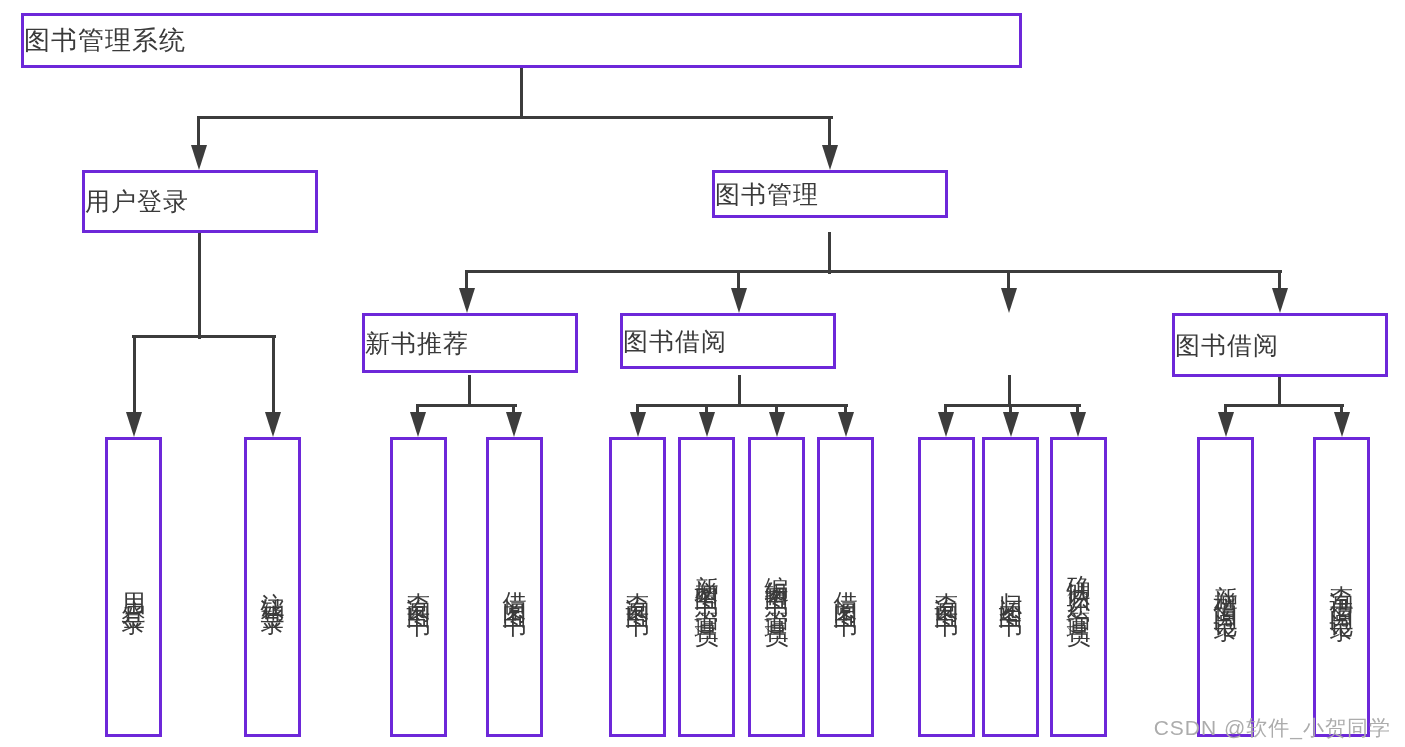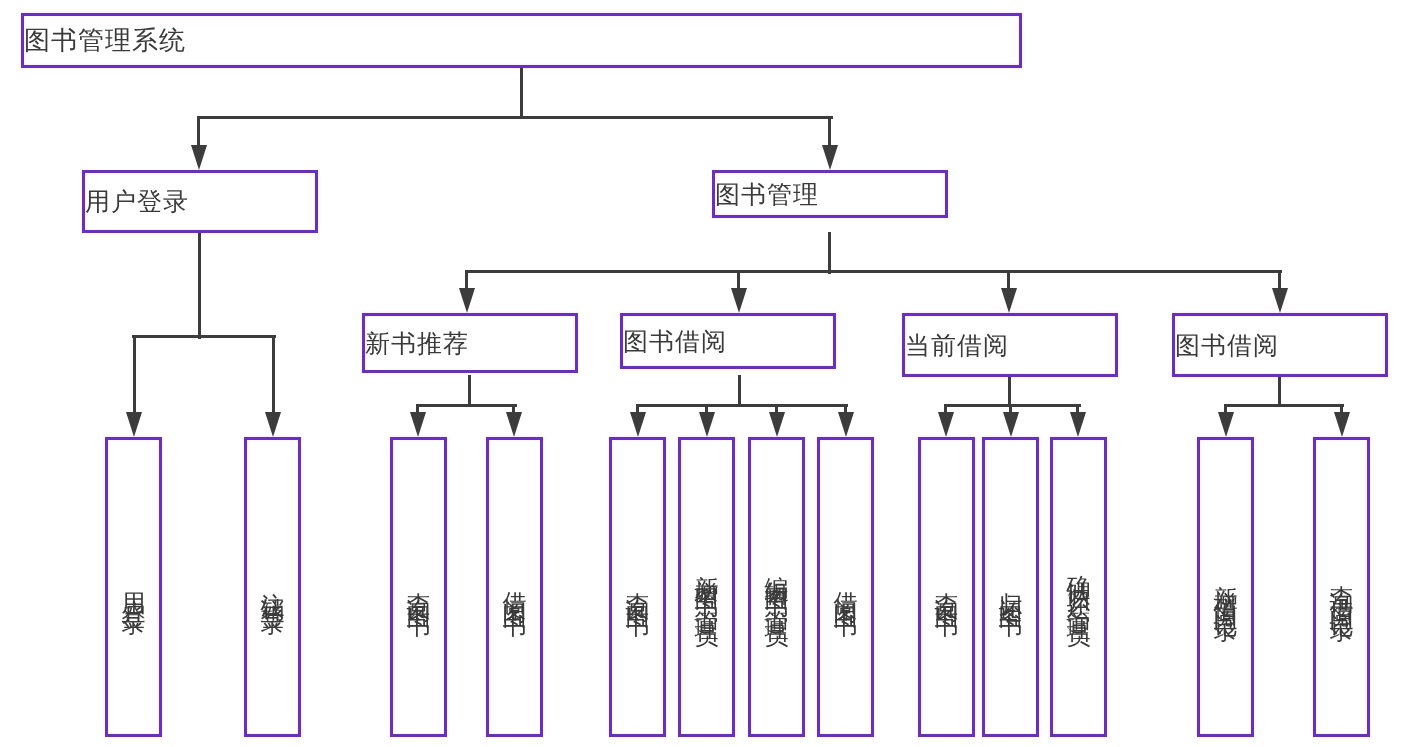--- a/index.html
+++ b/index.html
@@ -104,23 +104,20 @@
   <div class="node" style="left:712px;top:170px;width:236px;height:48px">
     <span>图书管理</span>
   </div>
 
   <div class="node" style="left:362px;top:313px;width:216px;height:60px">
     <span>新书推荐</span>
   </div>
   <div class="node" style="left:620px;top:313px;width:216px;height:56px">
     <span>图书借阅</span>
   </div>
-  <div class="node" style="left:902px;top:313px;width:216px;height:64px">
-    <span>当前借阅</span>
-  </div>
   <div class="node" style="left:1172px;top:313px;width:216px;height:64px">
     <span>图书借阅</span>
   </div>
 
   <div class="node vnode" style="left:105px;top:437px;width:57px;height:300px">
     <span class="vlabel">用户登录</span>
   </div>
   <div class="node vnode" style="left:244px;top:437px;width:57px;height:300px">
     <span class="vlabel">注销登录</span>
   </div>
@@ -155,14 +152,15 @@
     <span class="vlabel">确认归还（管理员）</span>
   </div>
 
   <div class="node vnode" style="left:1197px;top:437px;width:57px;height:300px">
     <span class="vlabel">新增借阅记录</span>
   </div>
   <div class="node vnode" style="left:1313px;top:437px;width:57px;height:300px">
     <span class="vlabel">查询借阅记录</span>
   </div>
 
+  <div class="watermark">CSDN @软件_小贺同学</div>
 
 </div>
 
 </body></html>

